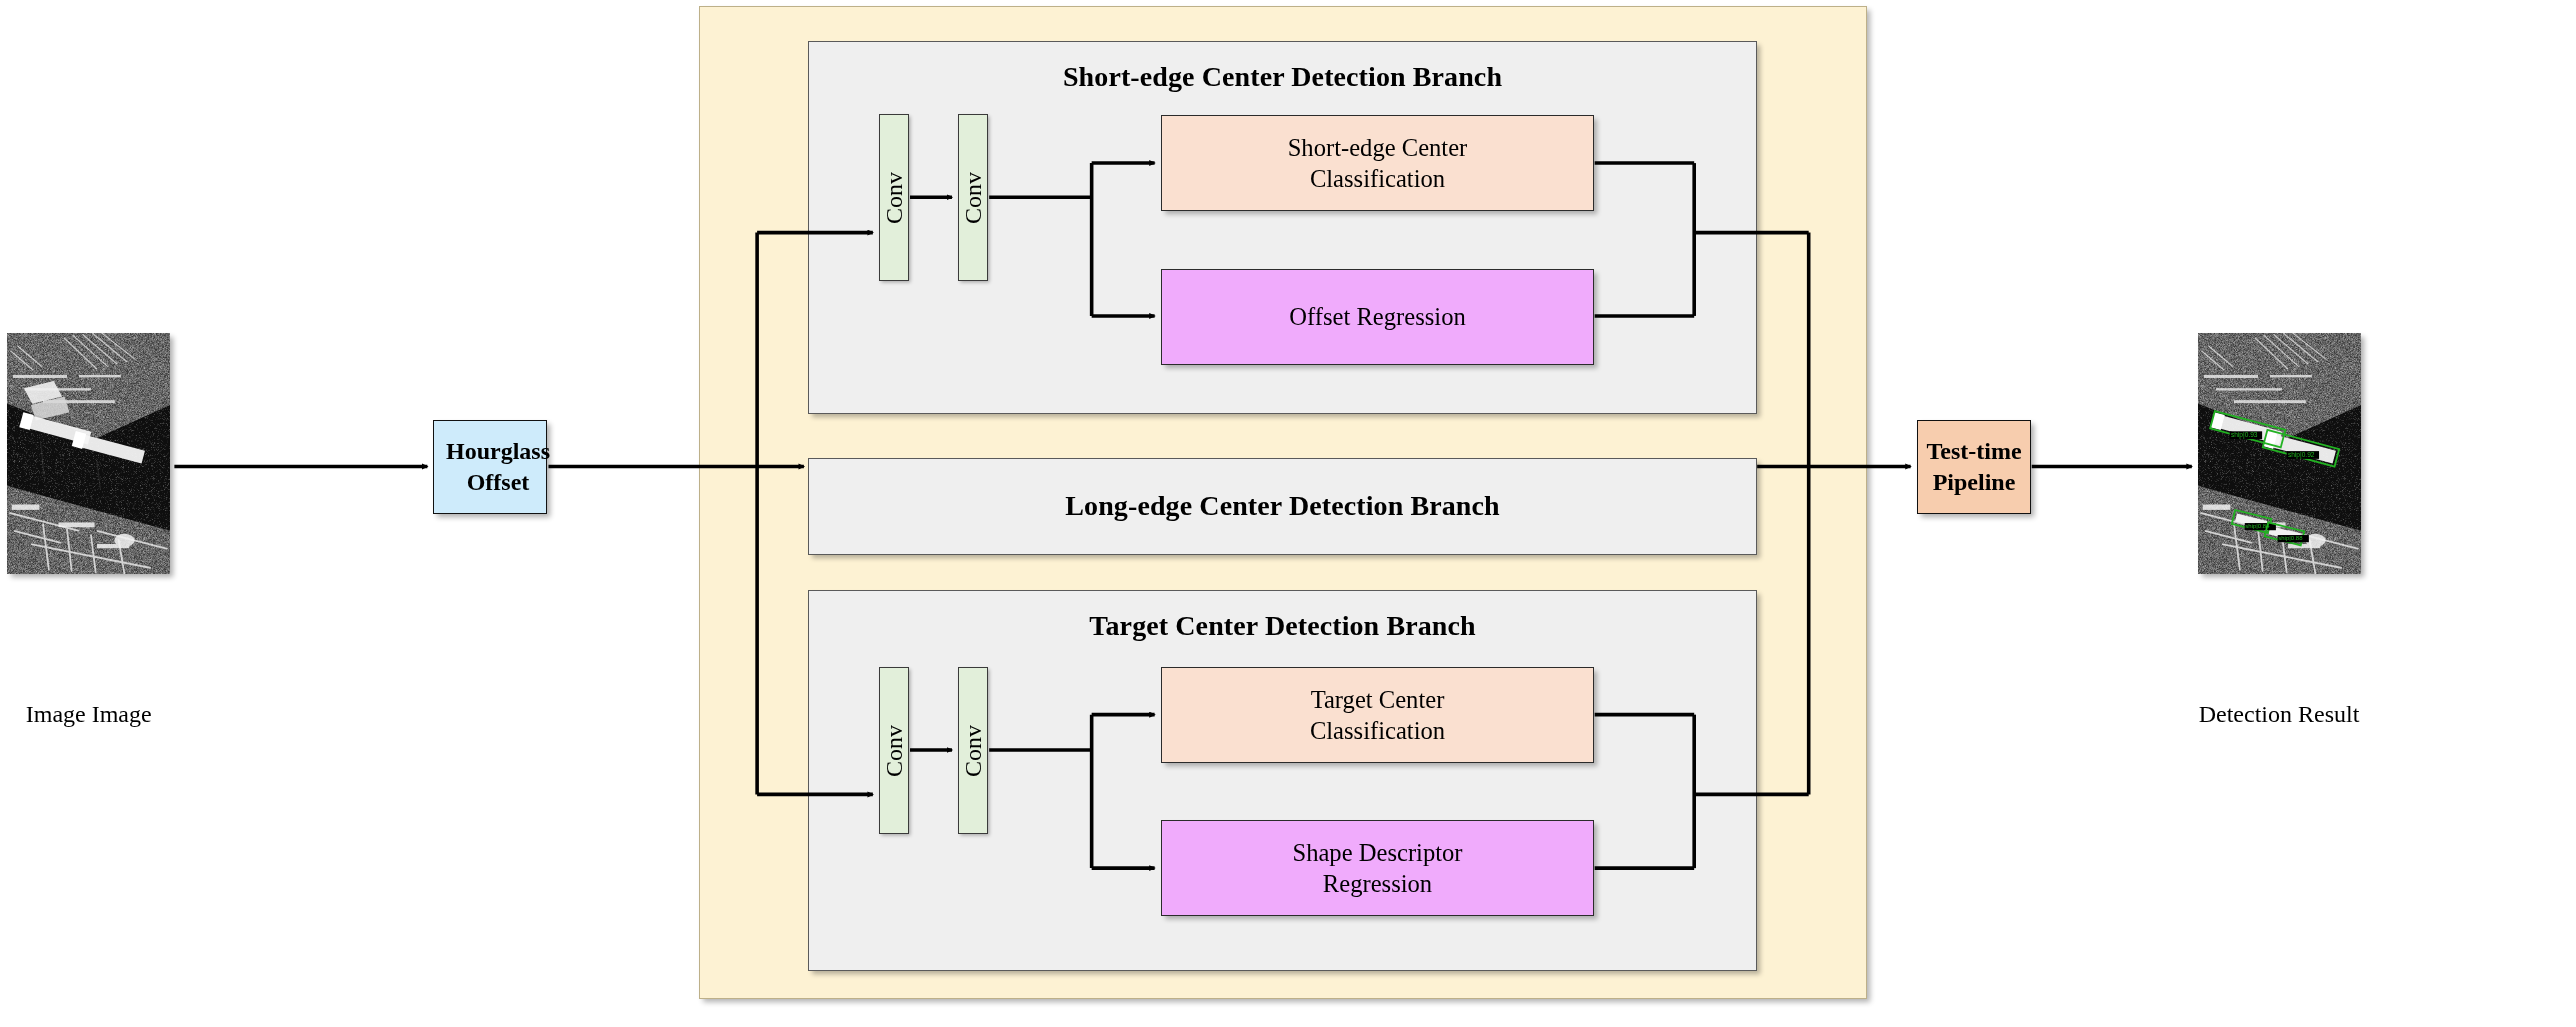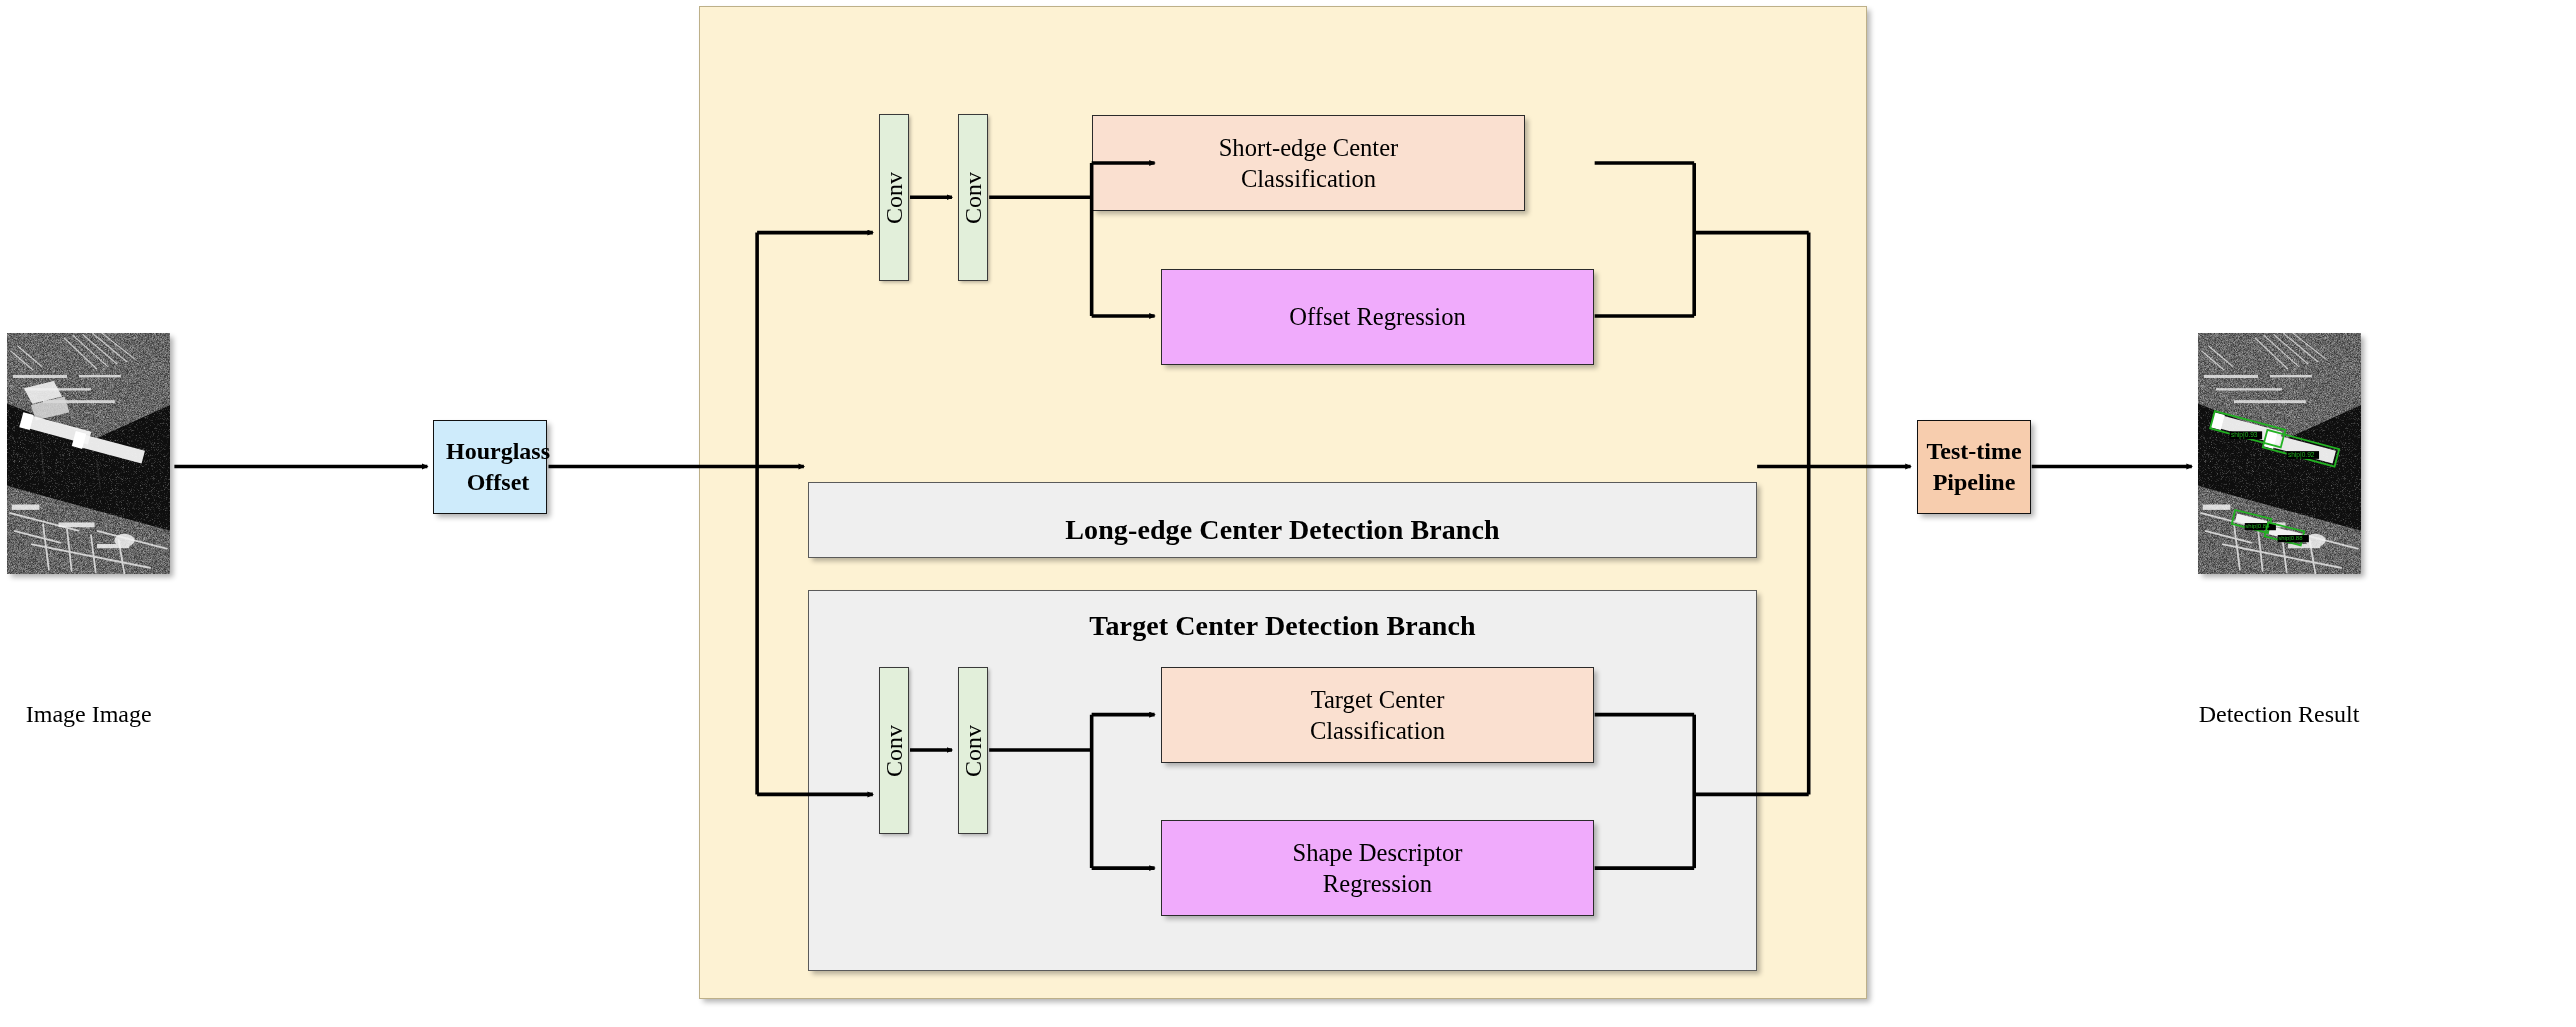--- a/index.html
+++ b/index.html
@@ -162,39 +162,42 @@
 
   <div class="abs stagebox hg" style="left:433px;top:420px;width:114px;height:94px;">
     <div>
       <span>Hourglass</span><br>
       <span>Offset</span>
     </div>
   </div>
 
   <div class="abs panel-outer"></div>
 
+  <div class="abs branch" style="left:808px;top:41px;width:949px;height:373px;">
+    <div class="branch-title" style="top:19px;font-size:28px;">Short-edge Center Detection Branch</div>
+  </div>
   <div class="abs conv" style="left:879px;top:114px;width:30px;height:167px;">
     <span>Conv</span>
   </div>
   <div class="abs conv" style="left:958px;top:114px;width:30px;height:167px;">
     <span>Conv</span>
   </div>
-  <div class="abs head cls" style="left:1092px;top:115px;width:433px;height:96px;">
+  <div class="abs head cls" style="left:1161px;top:115px;width:433px;height:96px;">
     <div>
       <span>Short-edge Center</span><br>
       <span>Classification</span>
     </div>
   </div>
   <div class="abs head reg" style="left:1161px;top:269px;width:433px;height:96px;">
     <div>
       <span>Offset Regression</span>
     </div>
   </div>
 
-  <div class="abs branch" style="left:808px;top:458px;width:949px;height:76px;margin-top:24px;">
+  <div class="abs branch" style="left:808px;top:458px;width:949px;height:97px;">
     <div class="branch-title" style="top:31px;font-size:28px;">Long-edge Center Detection Branch</div>
   </div>
 
   <div class="abs branch" style="left:808px;top:590px;width:949px;height:381px;">
     <div class="branch-title" style="top:19px;font-size:28px;">Target Center Detection Branch</div>
   </div>
   <div class="abs conv" style="left:879px;top:667px;width:30px;height:167px;">
     <span>Conv</span>
   </div>
   <div class="abs conv" style="left:958px;top:667px;width:30px;height:167px;">

